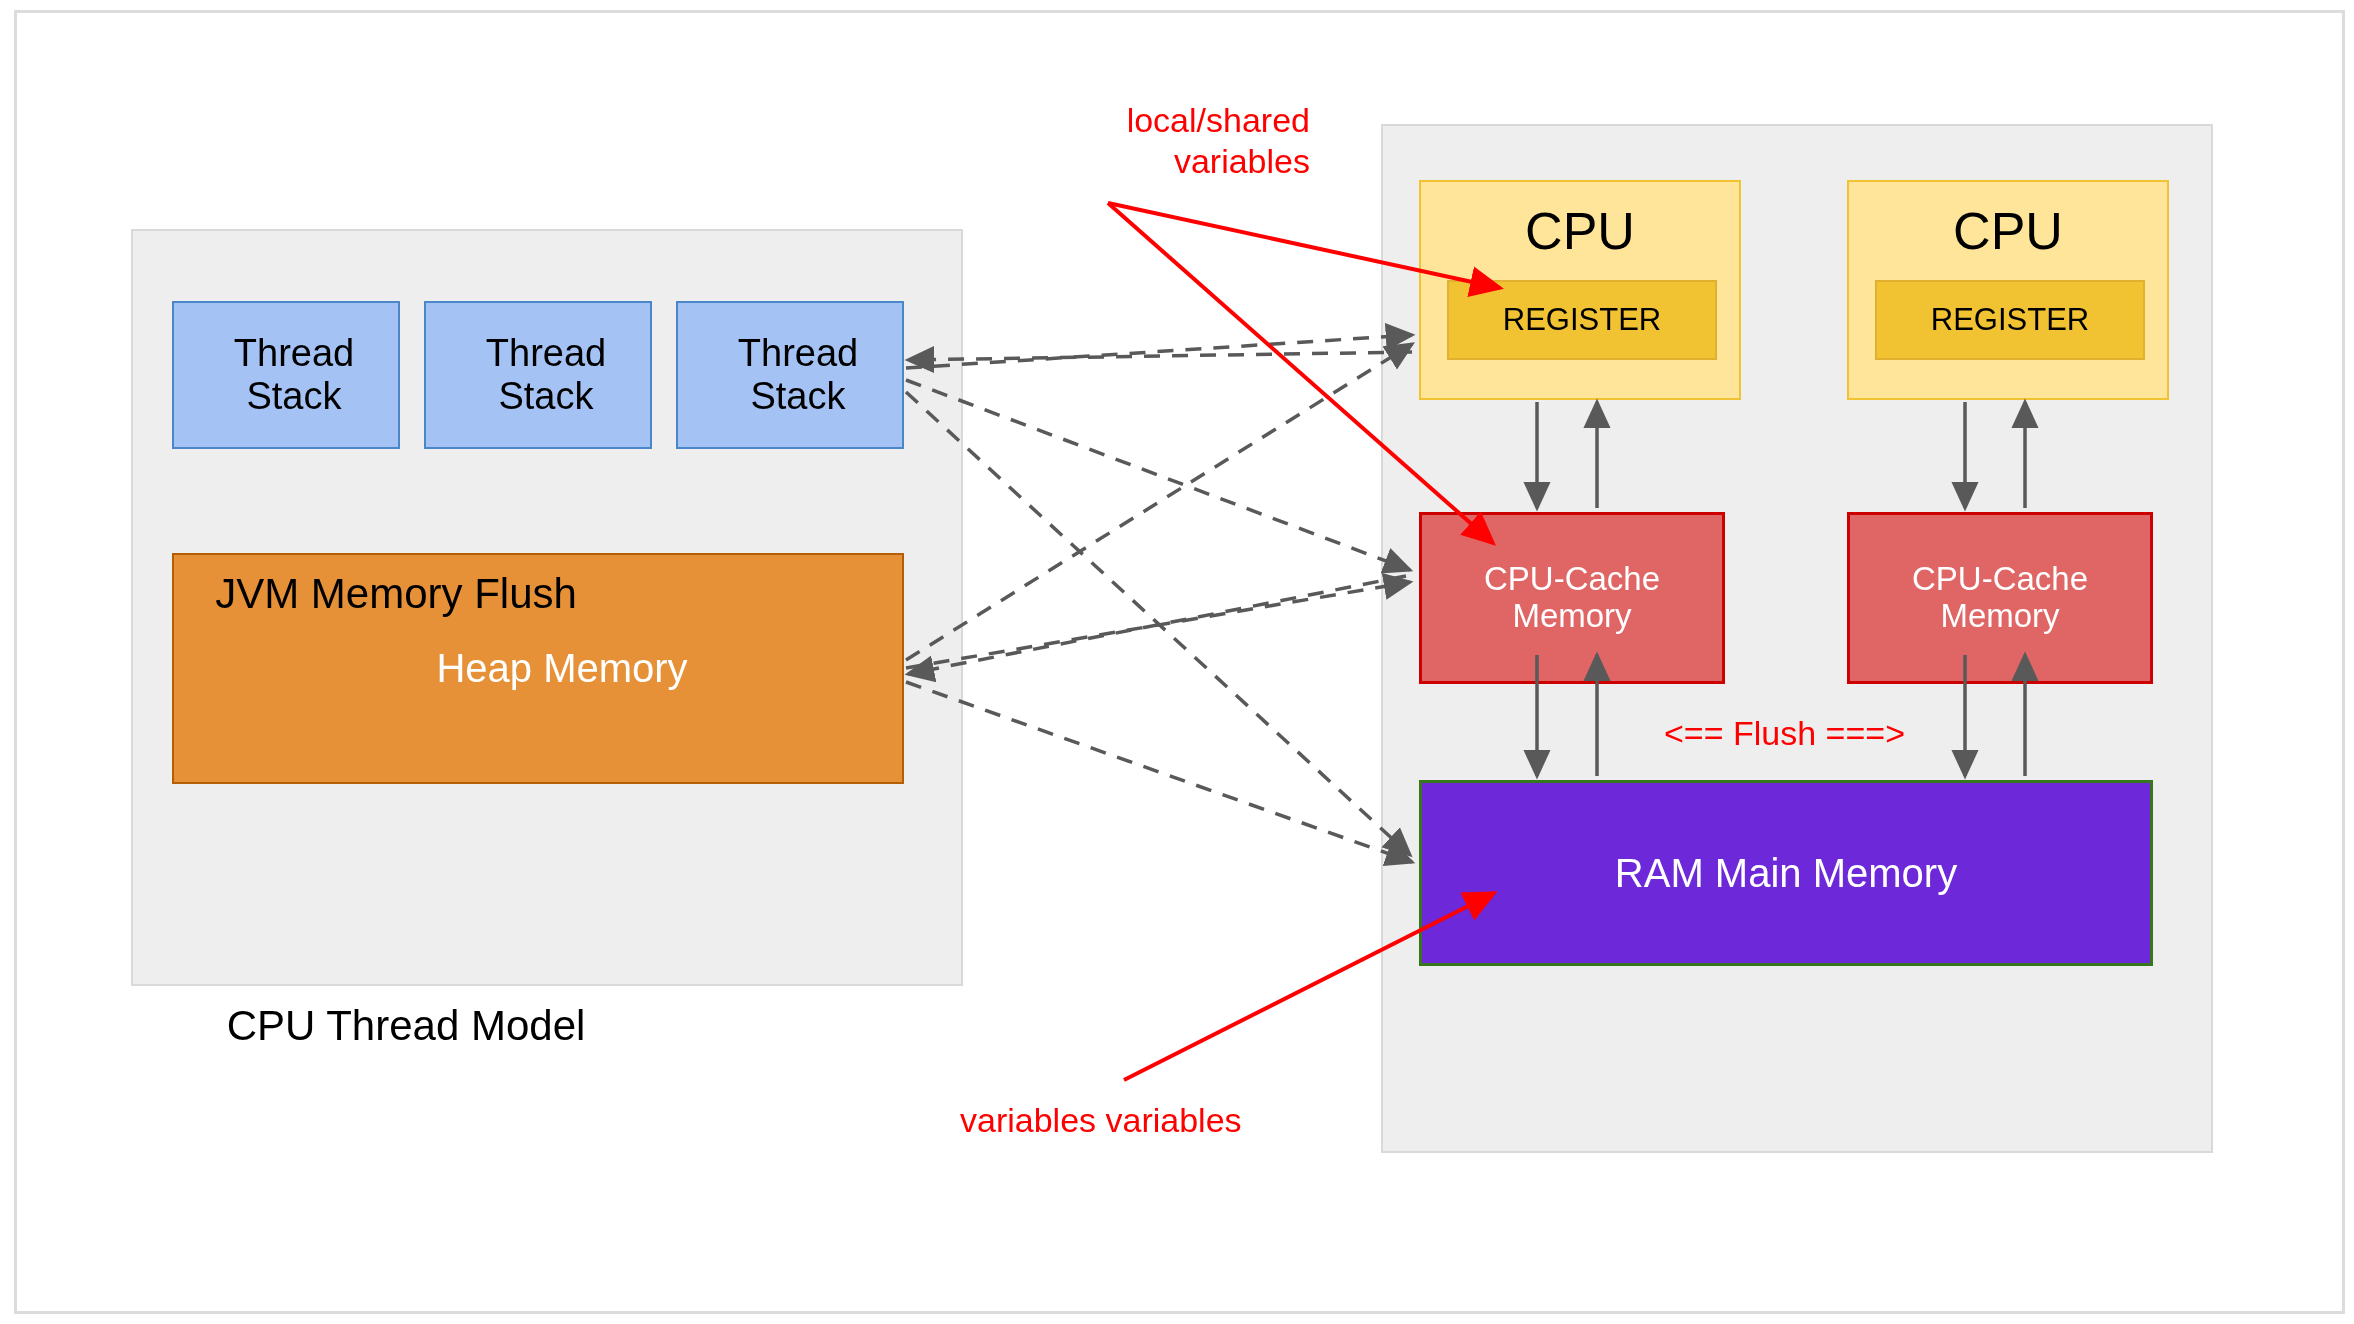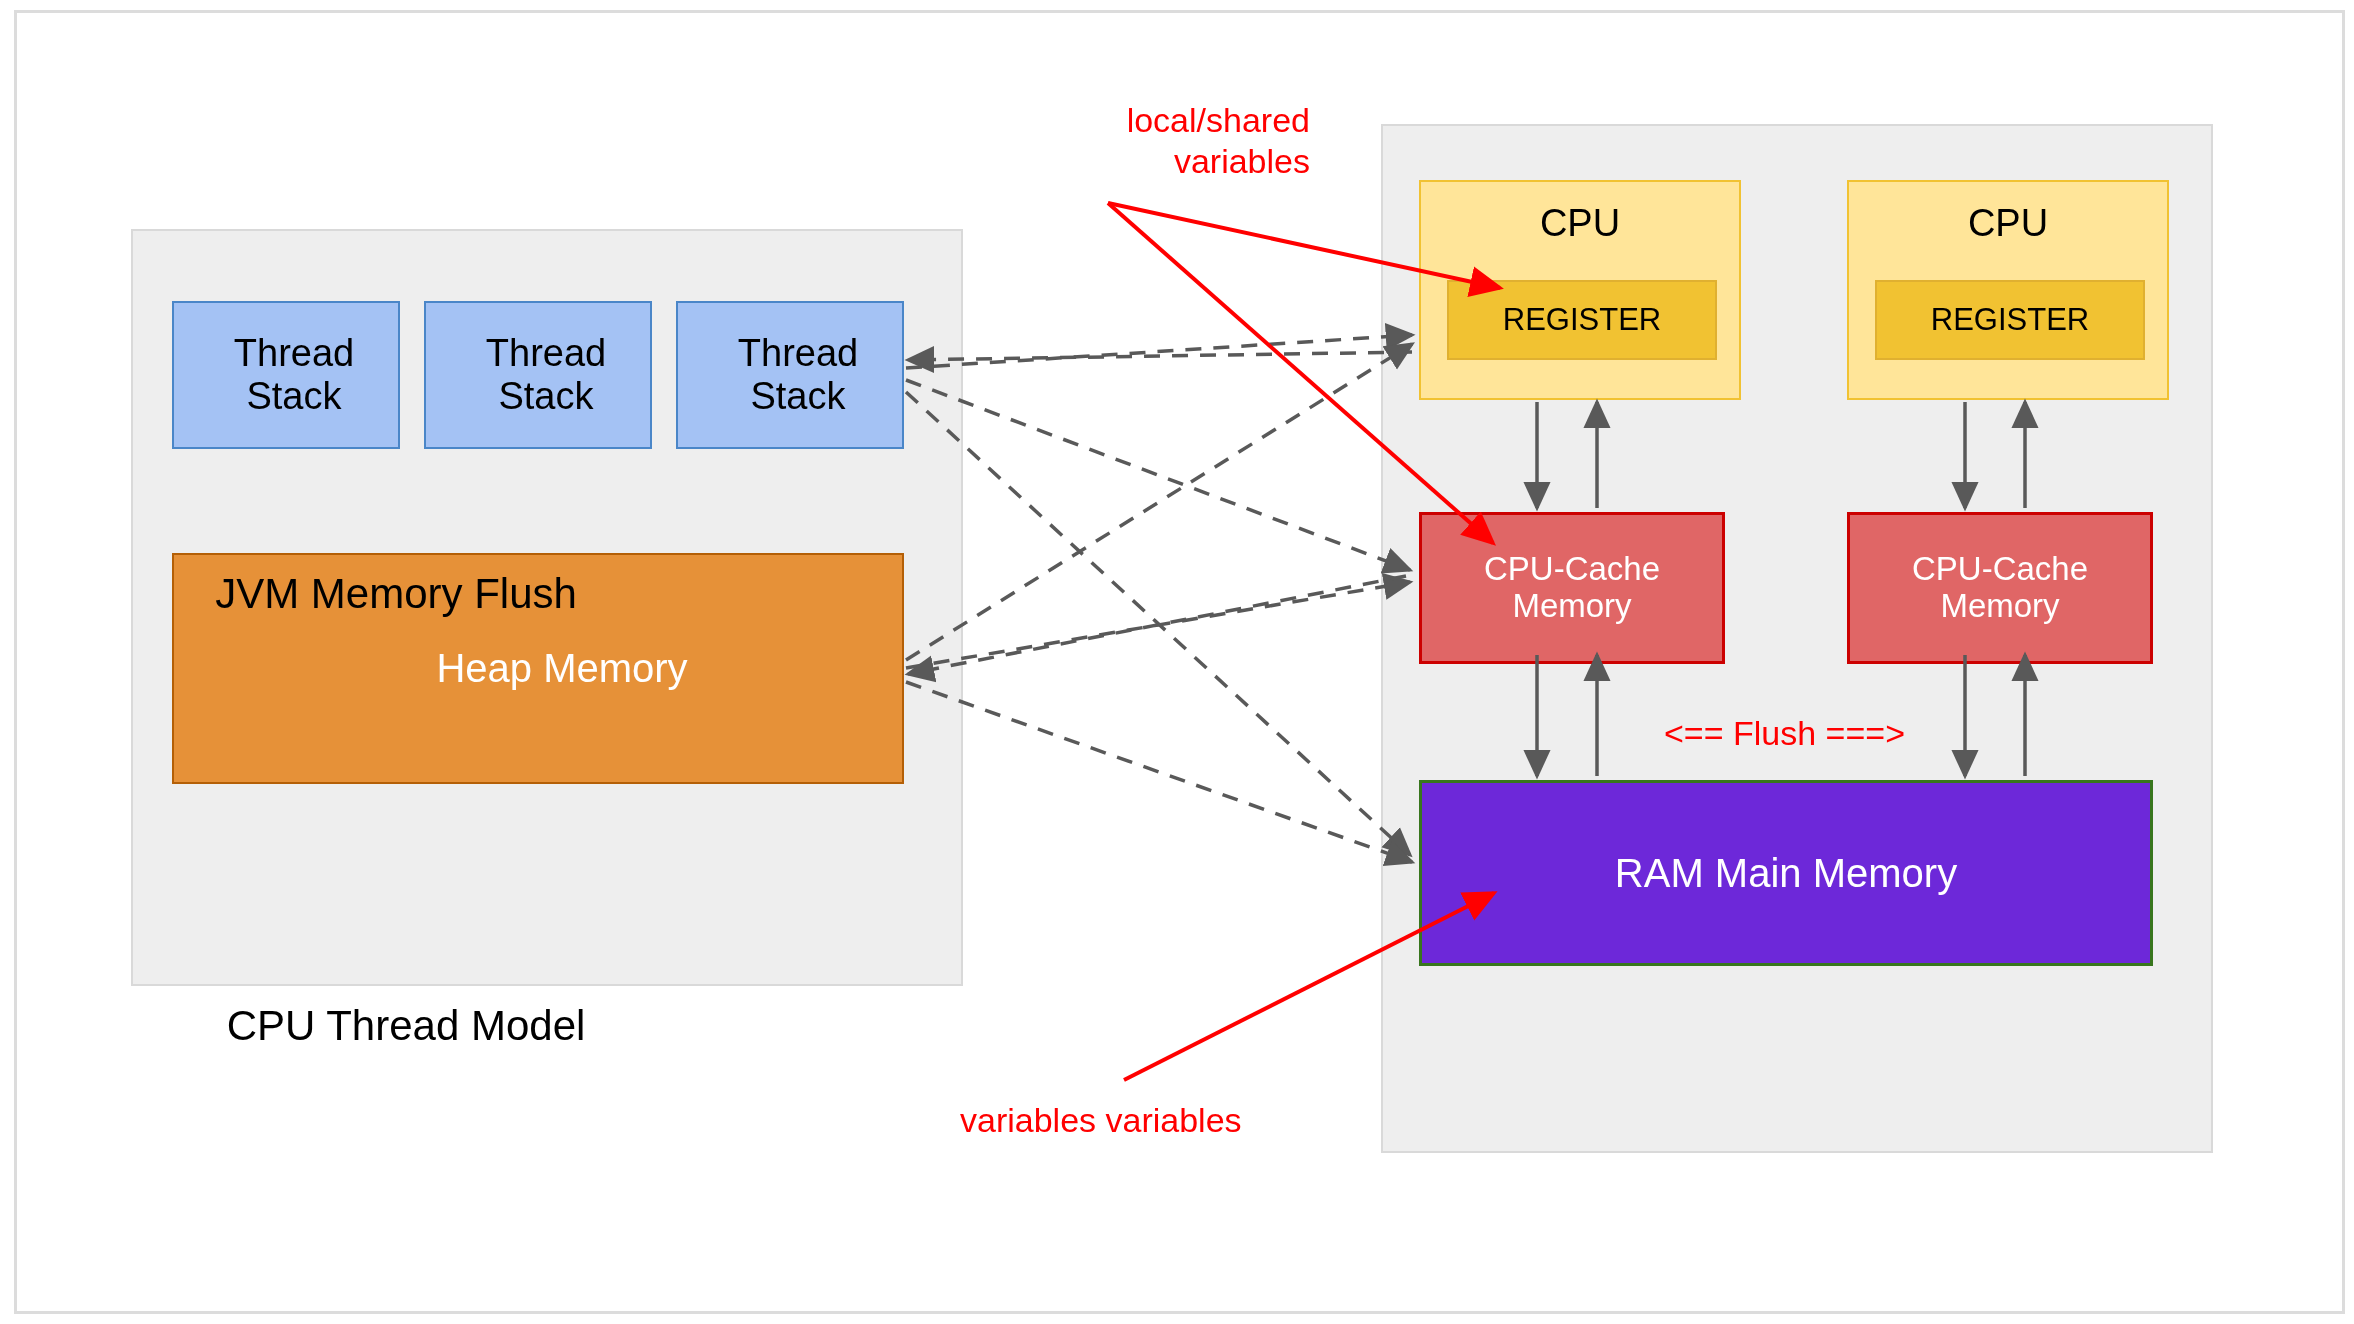--- a/index.html
+++ b/index.html
@@ -89,21 +89,21 @@
   }
   #cpu-box-0 { left: 1419px; }
   #cpu-box-1 { left: 1847px; }
   .cpu-label {
     position: absolute;
     top: 20px;
     left: 0;
     width: 100%;
     text-align: center;
     color: #000000;
-    font-size: 38px;
+    font-size: 52px;
   }
   .register-box {
     position: absolute;
     left: 26px;
     top: 98px;
     width: 270px;
     height: 80px;
     background: #f1c232;
     border: 2px solid #e0b030;
     box-sizing: border-box;
@@ -114,21 +114,21 @@
     font-size: 31px;
   }
 
   .cache-box {
     background: #e06666;
     border: 3px solid #cc0000;
     color: #ffffff;
     font-size: 33px;
     top: 512px;
     width: 306px;
-    height: 152px;
+    height: 172px;
   }
   #cache-box-0 { left: 1419px; }
   #cache-box-1 { left: 1847px; }
 
   #ram-box {
     left: 1419px;
     top: 780px;
     width: 734px;
     height: 186px;
     background: #6d28d9;

